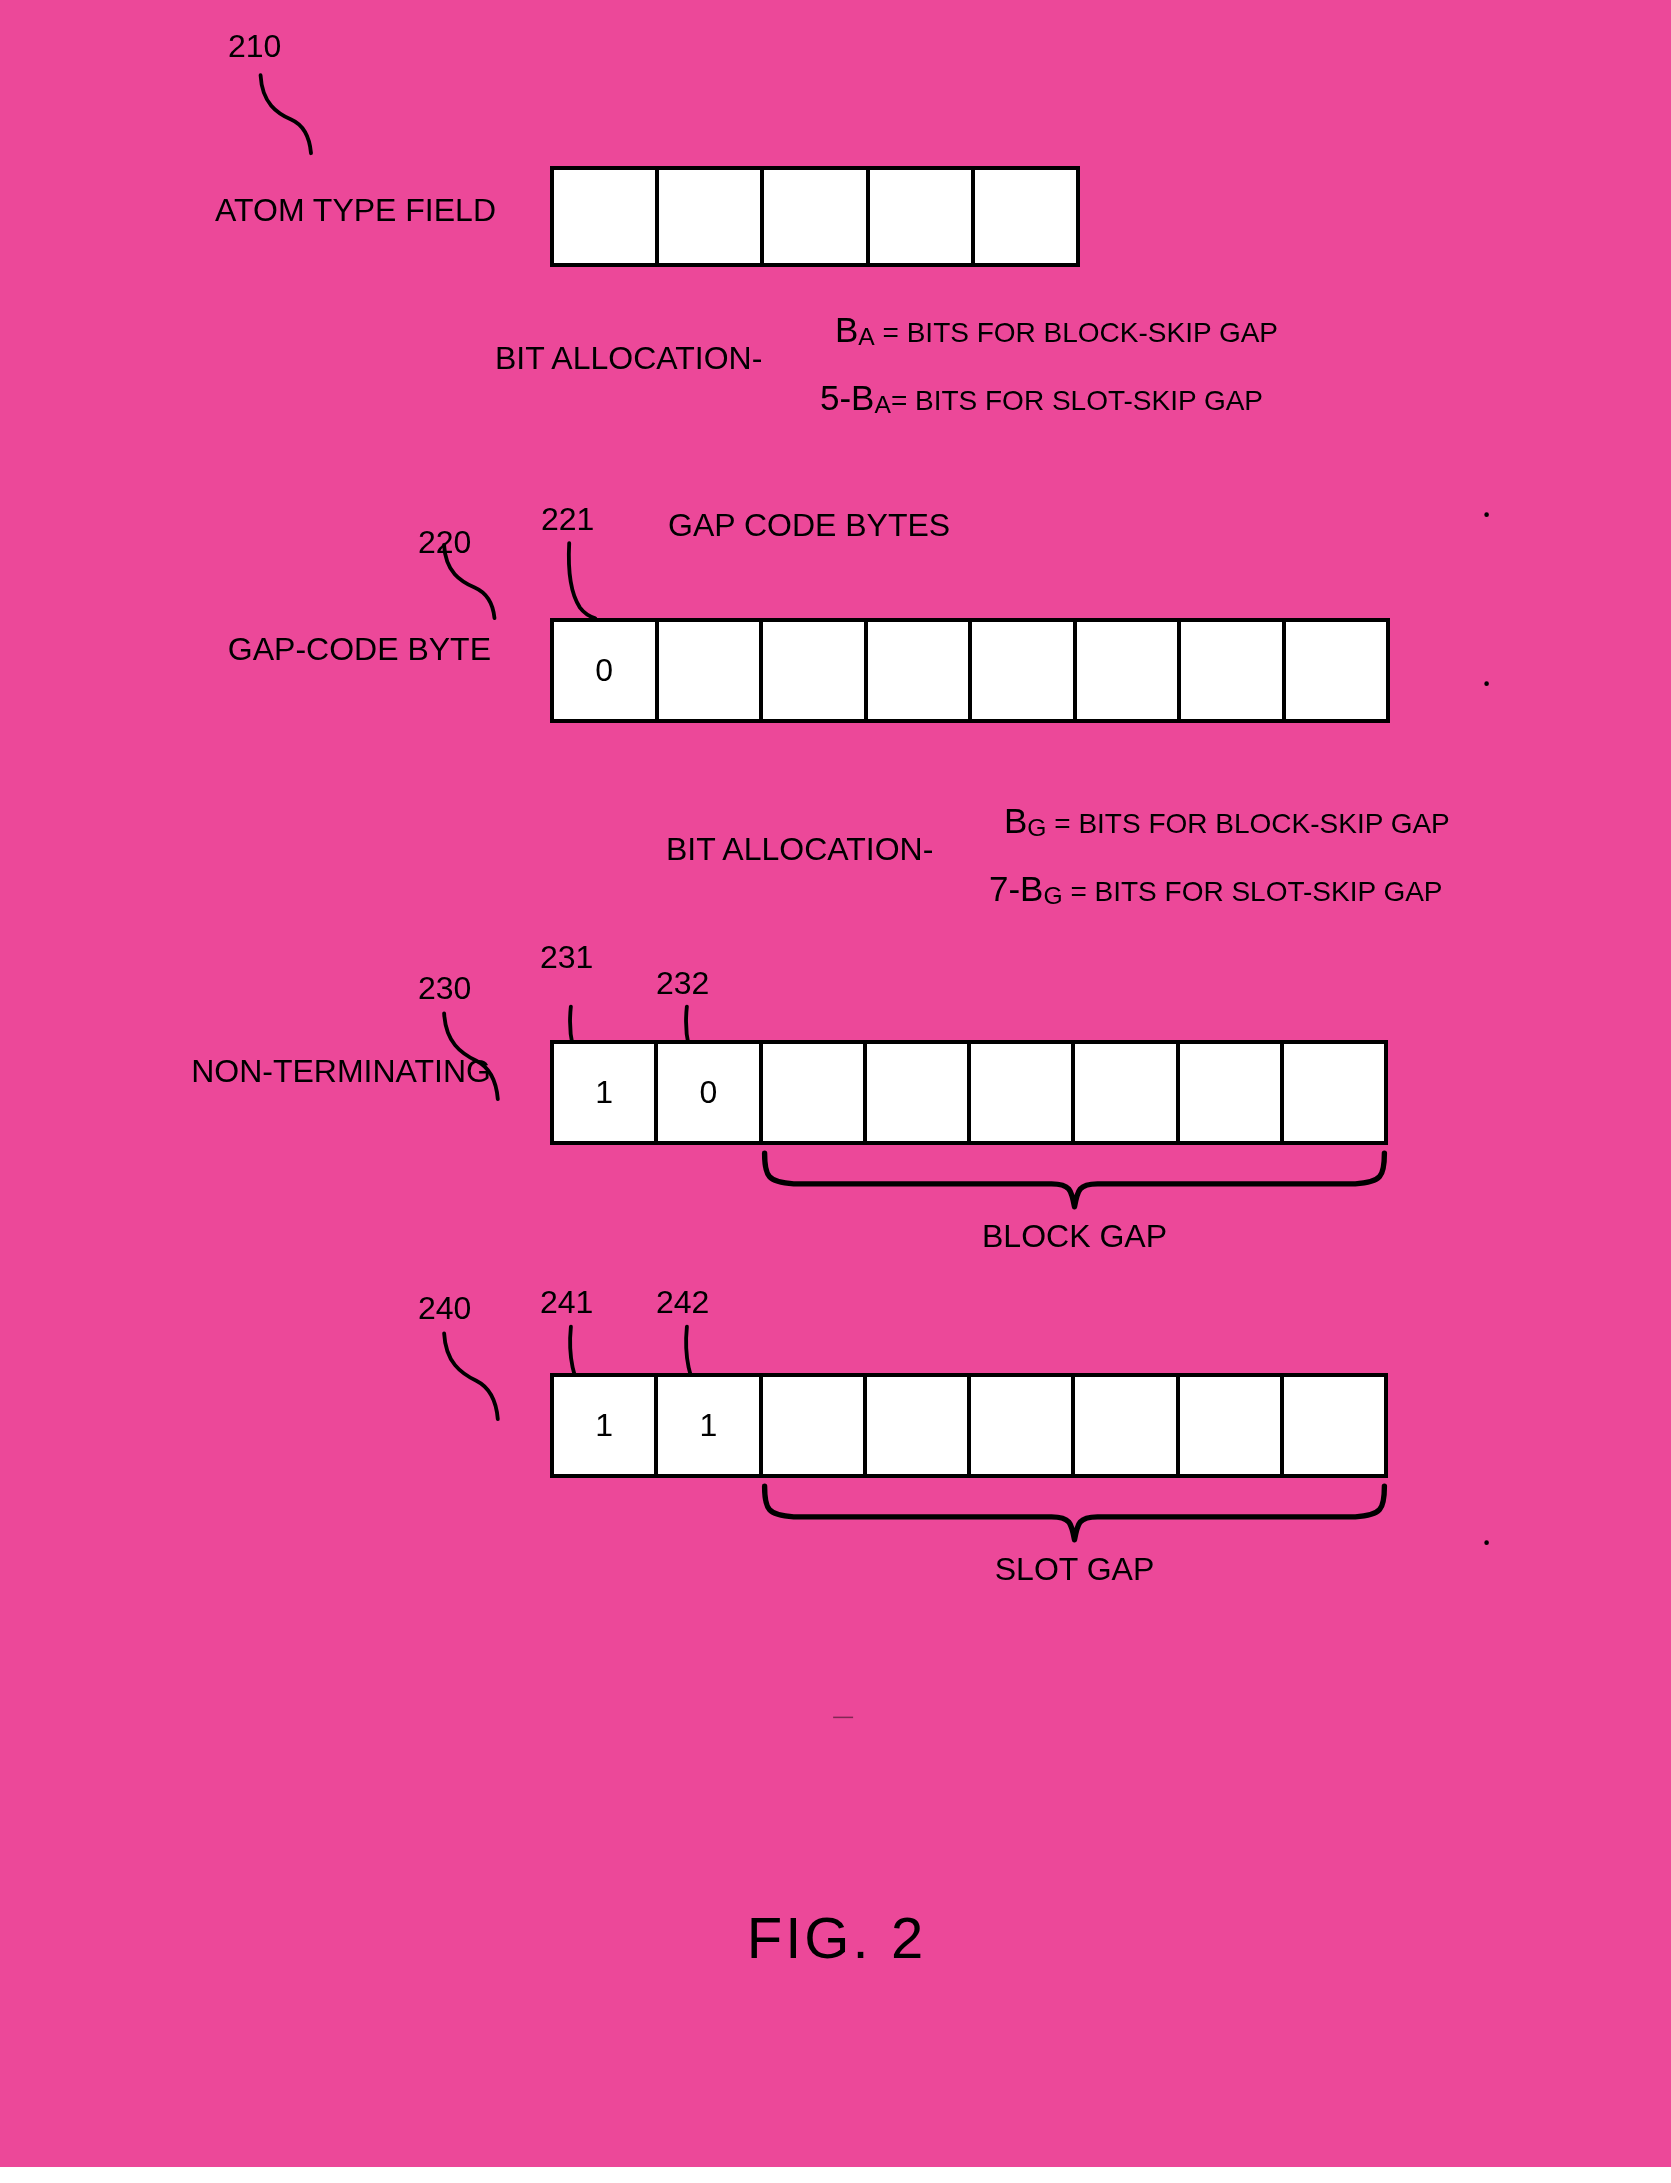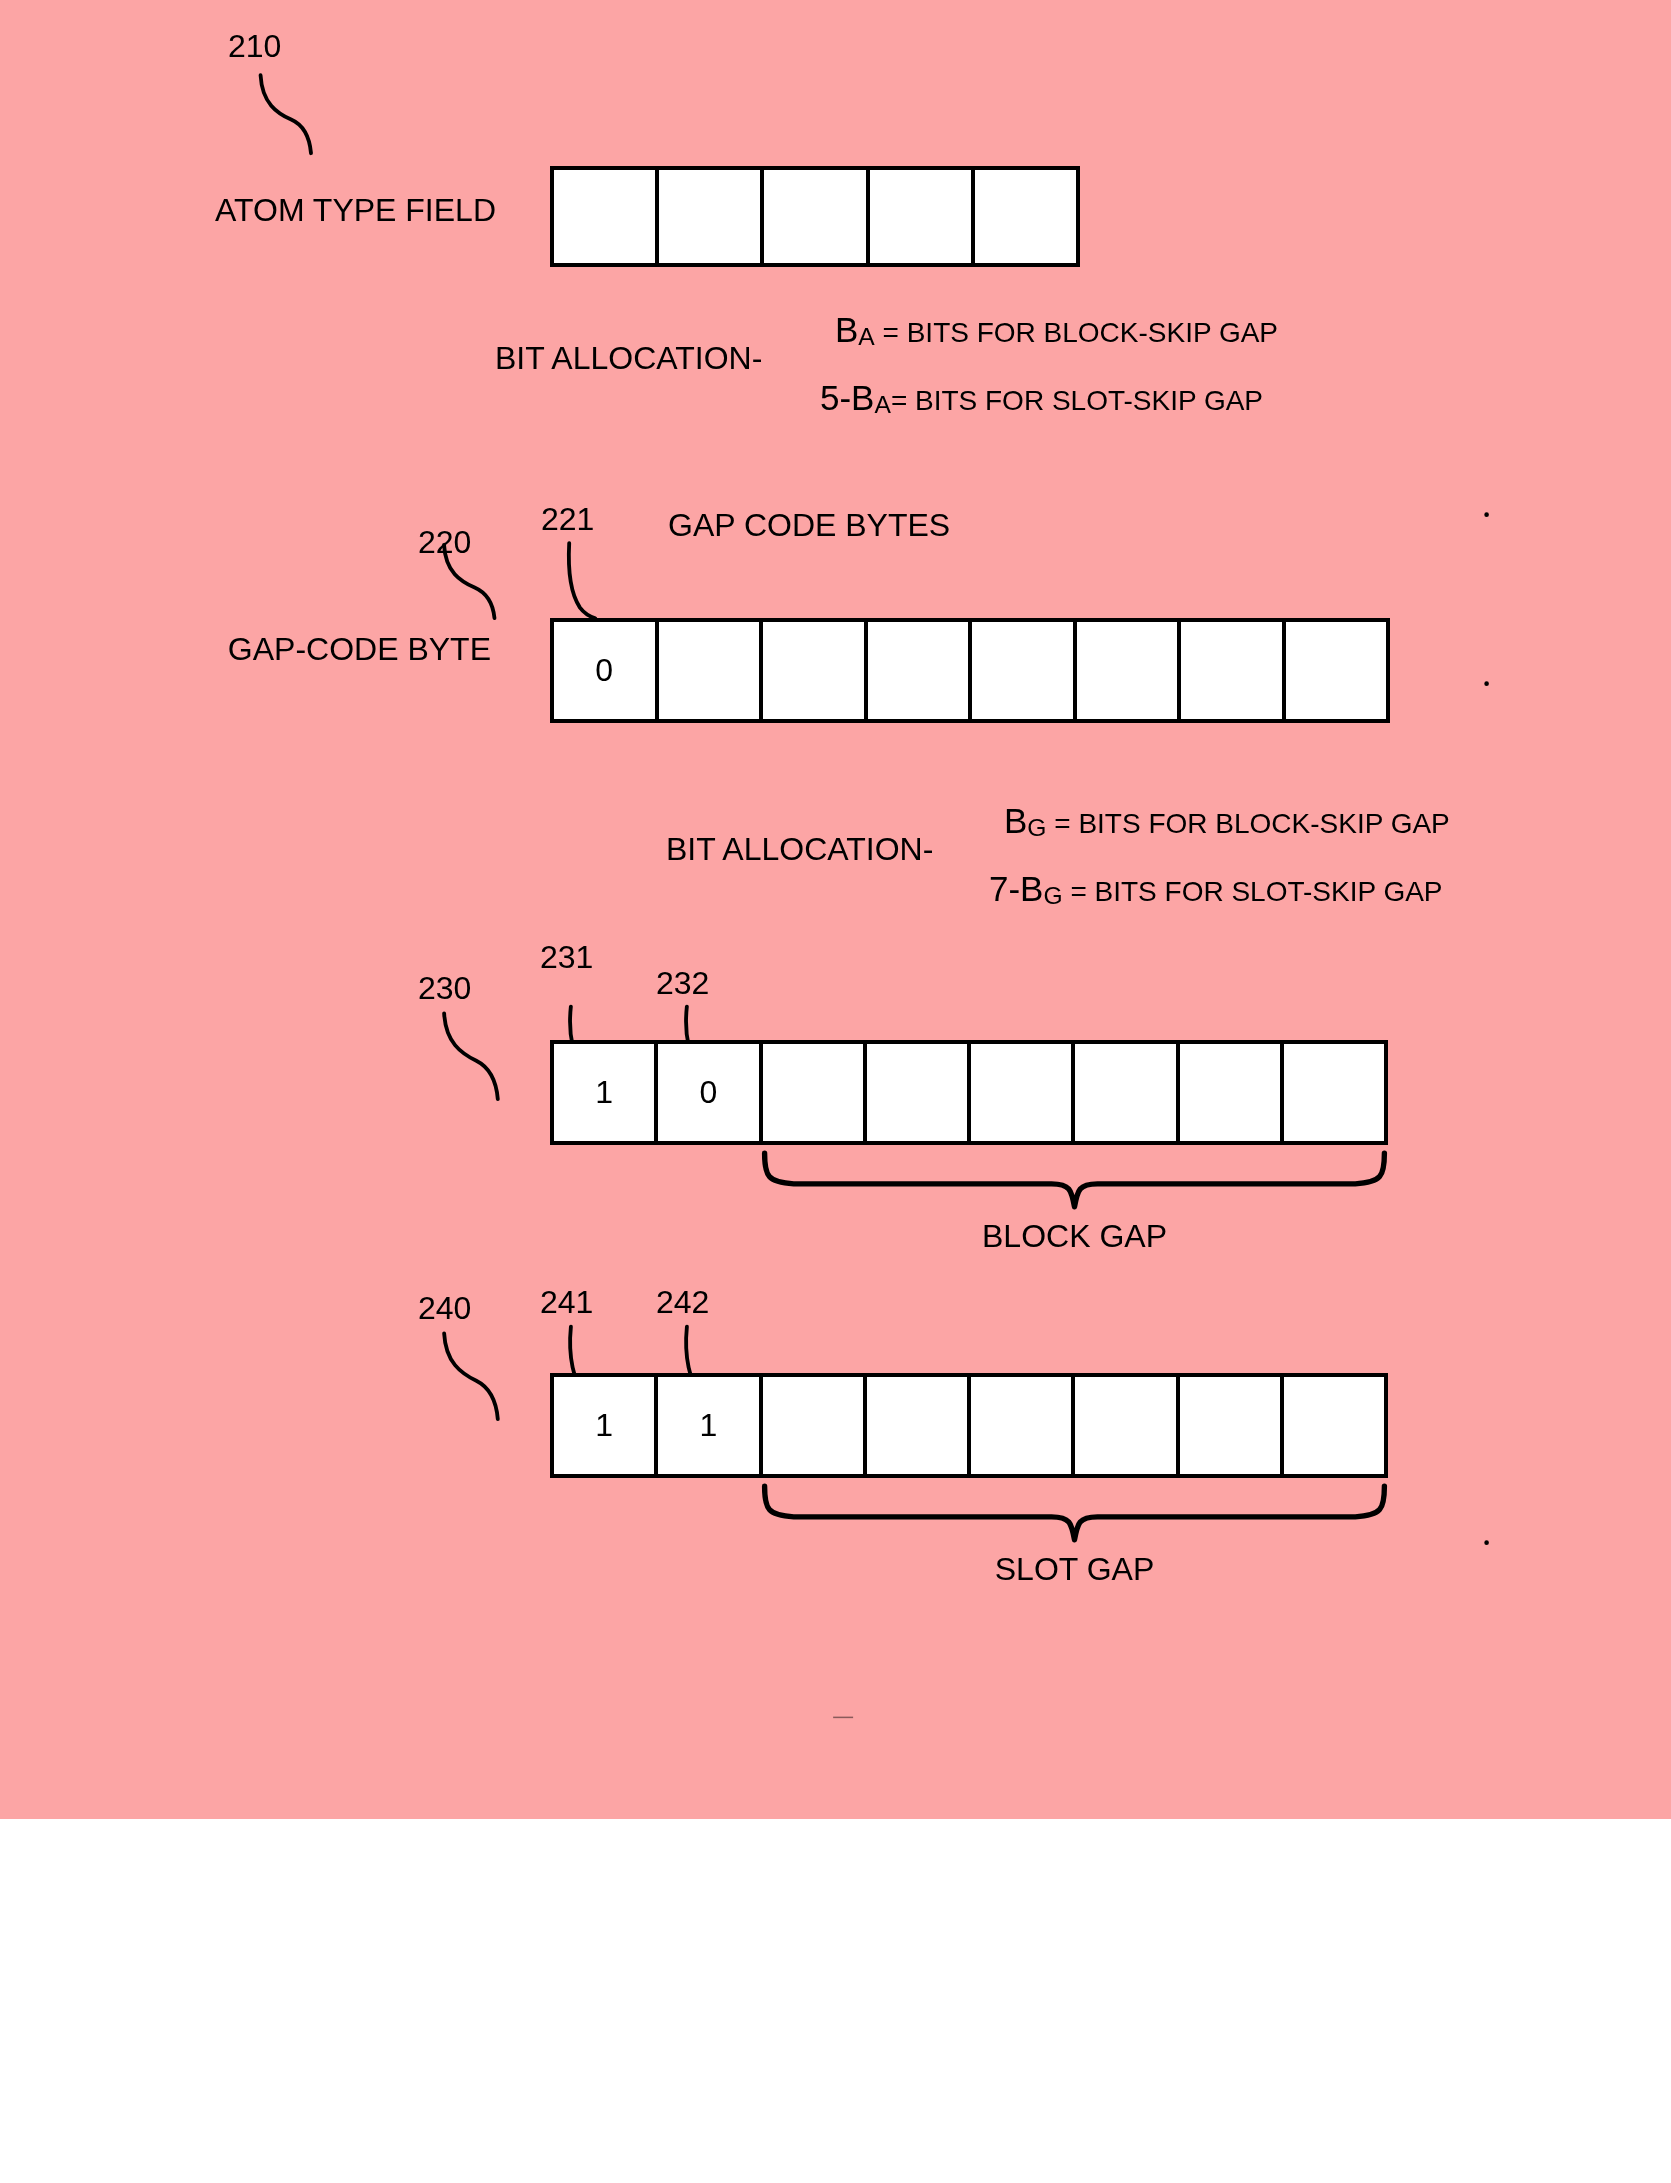--- a/index.html
+++ b/index.html
@@ -7,22 +7,22 @@
     padding: 0;
     background: #ffffff;
   }
   body {
     font-family: "Liberation Sans", sans-serif;
     color: #000000;
   }
   #page {
     position: relative;
     width: 1672px;
-    height: 1819px;
-    background: #fca5a5;
+    height: 2167px;
+    background: #ec4899;
     overflow: hidden;
   }
   .abs { position: absolute; }
 
   
   .lbl {
     position: absolute;
     font-family: "Liberation Sans", sans-serif;
     color: #000;
     white-space: nowrap;
@@ -164,20 +164,21 @@
     <path class="swish" d="M 44 6 C 40 44, 48 74, 62 90 C 70 100, 78 112, 80 126"></path>
   </svg>
 
   <div class="lbl ref" style="left:656px; top:965px;">232</div>
 
   <svg class="abs" style="left:653px; top:1002px; width:100px; height:100px;" viewBox="0 0 130 130">
     <path class="swish" d="M 44 6 C 40 44, 48 74, 62 90 C 70 100, 78 112, 80 126"></path>
   </svg>
 
   <div class="lbl lbl-42 right" style="left:69px; top:1050px; width:422px; line-height:1.35;">
+    <div>NON-TERMINATING</div>
   </div>
 
   <div class="strip" id="strip-230" style="left:550px; top:1040px; width:838px; height:105px;">
       <div class="cell">1</div>
       <div class="cell">0</div>
       <div class="cell"></div>
       <div class="cell"></div>
       <div class="cell"></div>
       <div class="cell"></div>
       <div class="cell"></div>

